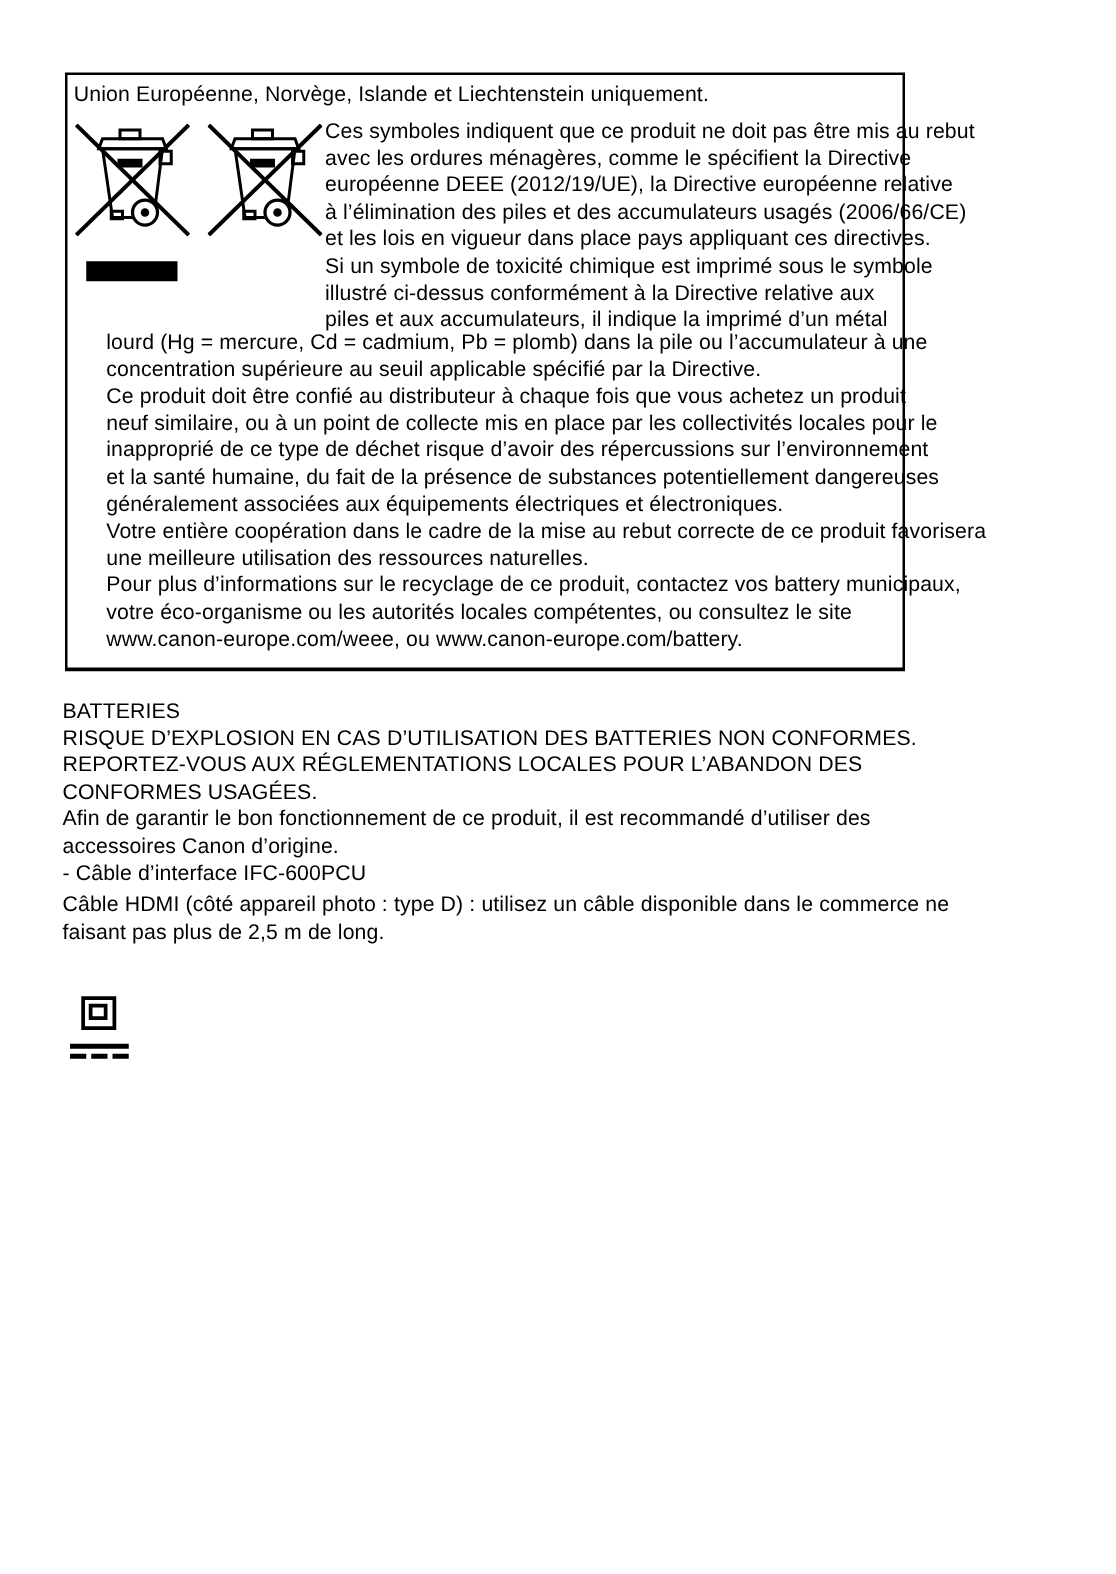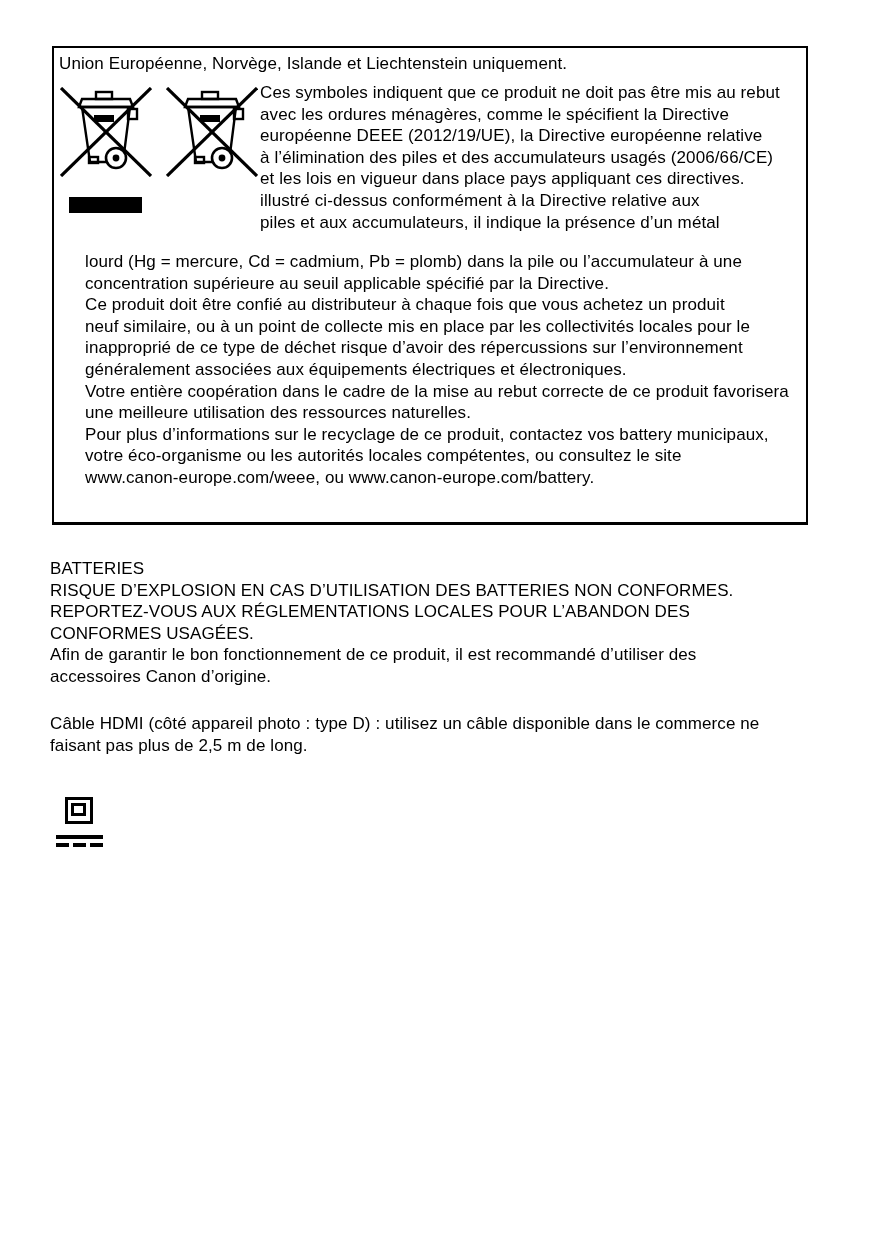--- a/index.html
+++ b/index.html
@@ -4,21 +4,21 @@
 <style>
   html,body { margin:0; padding:0; background:#fff; }
   .page {
     position:relative; width:893px; height:1259px; background:#ffffff;
     font-family:"Liberation Sans","DejaVu Sans",sans-serif;
     color:#000; overflow:hidden;
   }
   .line { white-space:nowrap; font-size:17px; line-height:21.6px; letter-spacing:0.1px; }
   .abs { position:absolute; }
   .notice-box {
-    position:absolute; left:52px; top:46px; width:756px; height:479px;
+    position:absolute; left:52px; top:58px; width:672px; height:479px;
     border:2px solid #000; border-bottom-width:3px; box-sizing:border-box;
     background:#fff;
   }
   .bin-icon { position:absolute; width:92px; height:90px; }
   .pb-bar { position:absolute; left:67px; top:207px; width:73px; height:16px; background:#000; }
   .class2-outer {
     position:absolute; left:65px; top:797px; width:28px; height:27px;
     border:3px solid #000; box-sizing:border-box;
   }
   .class2-inner {
@@ -69,46 +69,49 @@
     </svg>
 
     <div class="pb-bar" style="left:15px; top:149px;"></div>
 
     <div class="abs" style="left:206px; top:34px;">
       <div class="line">Ces symboles indiquent que ce produit ne doit pas être mis au rebut</div>
       <div class="line">avec les ordures ménagères, comme le spécifient la Directive</div>
       <div class="line">européenne DEEE (2012/19/UE), la Directive européenne relative</div>
       <div class="line">à l’élimination des piles et des accumulateurs usagés (2006/66/CE)</div>
       <div class="line">et les lois en vigueur dans place pays appliquant ces directives.</div>
+      <div class="line">Si un symbole de toxicité chimique est imprimé sous le symbole</div>
       <div class="line">illustré ci-dessus conformément à la Directive relative aux</div>
-      <div class="line">piles et aux accumulateurs, il indique la présence d’un métal</div>
+      <div class="line">piles et aux accumulateurs, il indique la imprimé d’un métal</div>
     </div>
 
     <div class="abs" style="left:5px; top:203px;margin-left:26px;">
       <div class="line">lourd (Hg = mercure, Cd = cadmium, Pb = plomb) dans la pile ou l’accumulateur à une</div>
       <div class="line">concentration supérieure au seuil applicable spécifié par la Directive.</div>
       <div class="line">Ce produit doit être confié au distributeur à chaque fois que vous achetez un produit</div>
       <div class="line">neuf similaire, ou à un point de collecte mis en place par les collectivités locales pour le</div>
       <div class="line">inapproprié de ce type de déchet risque d’avoir des répercussions sur l’environnement</div>
+      <div class="line">et la santé humaine, du fait de la présence de substances potentiellement dangereuses</div>
       <div class="line">généralement associées aux équipements électriques et électroniques.</div>
       <div class="line">Votre entière coopération dans le cadre de la mise au rebut correcte de ce produit favorisera</div>
       <div class="line">une meilleure utilisation des ressources naturelles.</div>
       <div class="line">Pour plus d’informations sur le recyclage de ce produit, contactez vos battery municipaux,</div>
       <div class="line">votre éco-organisme ou les autorités locales compétentes, ou consultez le site</div>
       <div class="line">www.canon-europe.com/weee, ou www.canon-europe.com/battery.</div>
     </div>
   </div>
 
   <div class="abs" style="left:50px; top:558px;">
     <div class="line">BATTERIES</div>
     <div class="line">RISQUE D’EXPLOSION EN CAS D’UTILISATION DES BATTERIES NON CONFORMES.</div>
     <div class="line">REPORTEZ-VOUS AUX RÉGLEMENTATIONS LOCALES POUR L’ABANDON DES</div>
     <div class="line">CONFORMES USAGÉES.</div>
     <div class="line">Afin de garantir le bon fonctionnement de ce produit, il est recommandé d’utiliser des</div>
     <div class="line">accessoires Canon d’origine.</div>
+    <div class="line">- Câble d’interface IFC-600PCU</div>
   </div>
 
   <div class="abs" style="left:50px; top:713px;">
     <div class="line">Câble HDMI (côté appareil photo : type D) : utilisez un câble disponible dans le commerce ne</div>
     <div class="line">faisant pas plus de 2,5 m de long.</div>
   </div>
 
   <div class="class2-outer">
     <div class="class2-inner"></div>
   </div>

